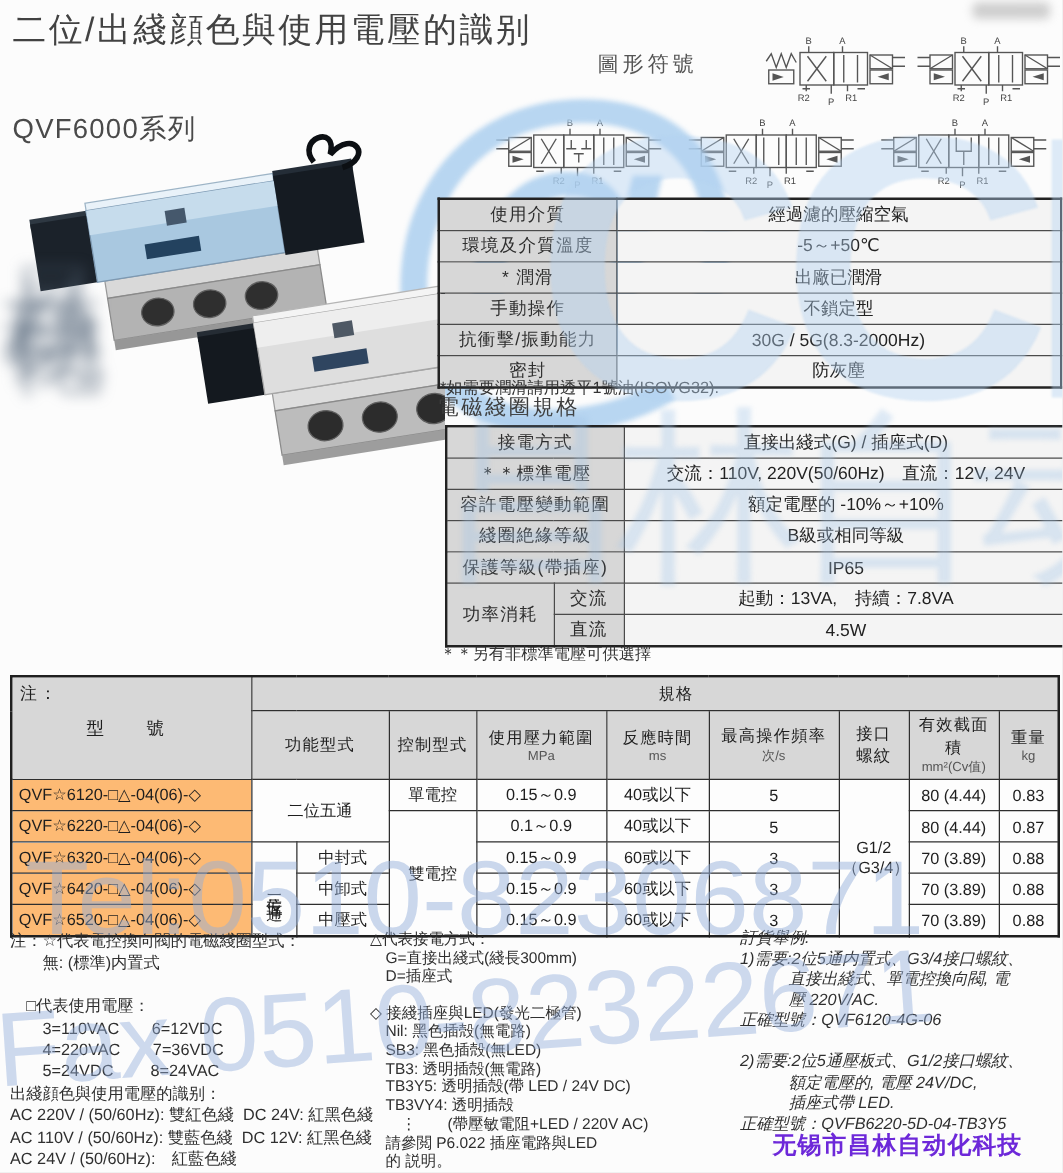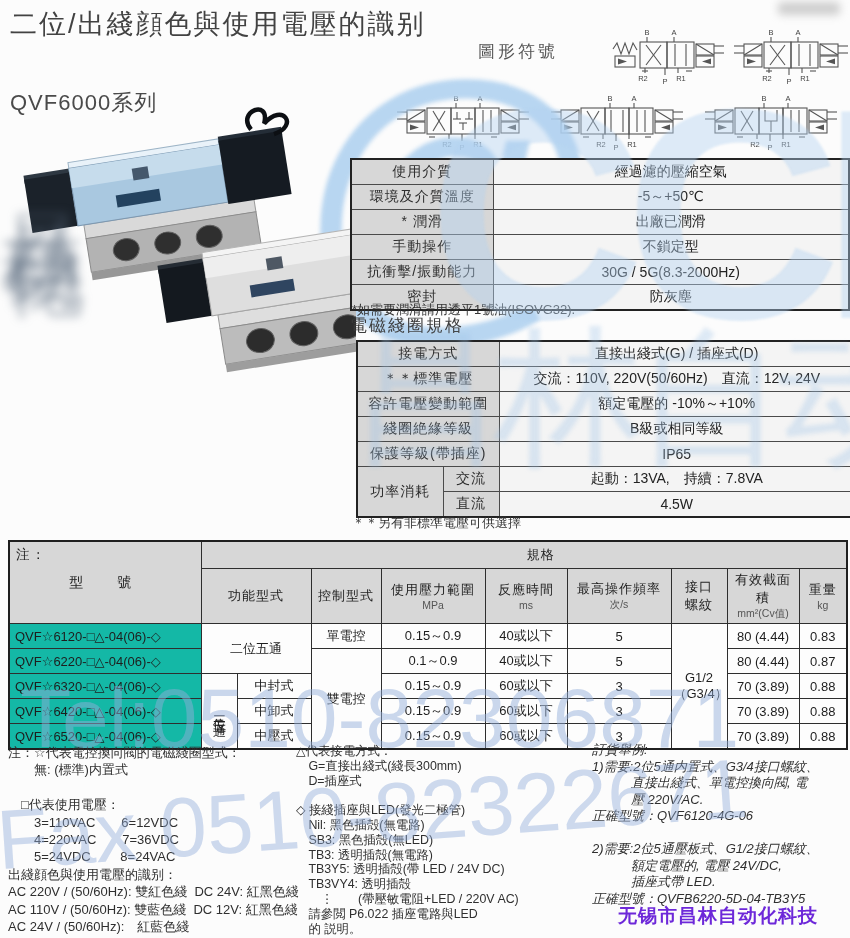--- a/index.html
+++ b/index.html
@@ -32,21 +32,21 @@
   #spec1 td{height:22px;}
   #coil-table{left:356px;top:340px;width:498px;}
   #coil-table td{height:22px;}
   .fnote{font-size:13px;color:#333;z-index:3;}
   #coil-title{left:350px;top:314px;font-size:17px;color:#3c3c3c;letter-spacing:2px;z-index:3;}
   
   #mtable{left:8px;top:540px;width:838px;border:2px solid #1f1f1f;z-index:3;}
   #mtable td{border:1px solid #2e2e2e;font-size:13px;background:#fdfdfd;color:#1e1e1e;}
   #mtable td.hdr{background:#d7d7d7;letter-spacing:1px;}
   #mtable .unit{font-size:10.5px;color:#555;letter-spacing:0;}
-  #mtable td.c-model{background:#14b8a6;text-align:left;padding-left:5px;font-size:13px;letter-spacing:0;}
+  #mtable td.c-model{background:#fdba74;text-align:left;padding-left:5px;font-size:13px;letter-spacing:0;}
   .hA td{height:24px;}
   .hB td{height:52px;}
   .drow td{height:22px;}
   #cell-note{position:relative;}
   #cell-note .note-lbl{position:absolute;left:6px;top:4px;font-size:13.5px;letter-spacing:2px;}
   #cell-note .mh{text-align:center;font-size:14px;letter-spacing:10px;}
   .spec-hdr{letter-spacing:34px;text-indent:34px;}
   td.vert{writing-mode:vertical-rl;text-orientation:upright;letter-spacing:3px;background:#fdfdfd!important;}
   
   .ncol{z-index:3;font-size:13px;color:#2f2f2f;}

